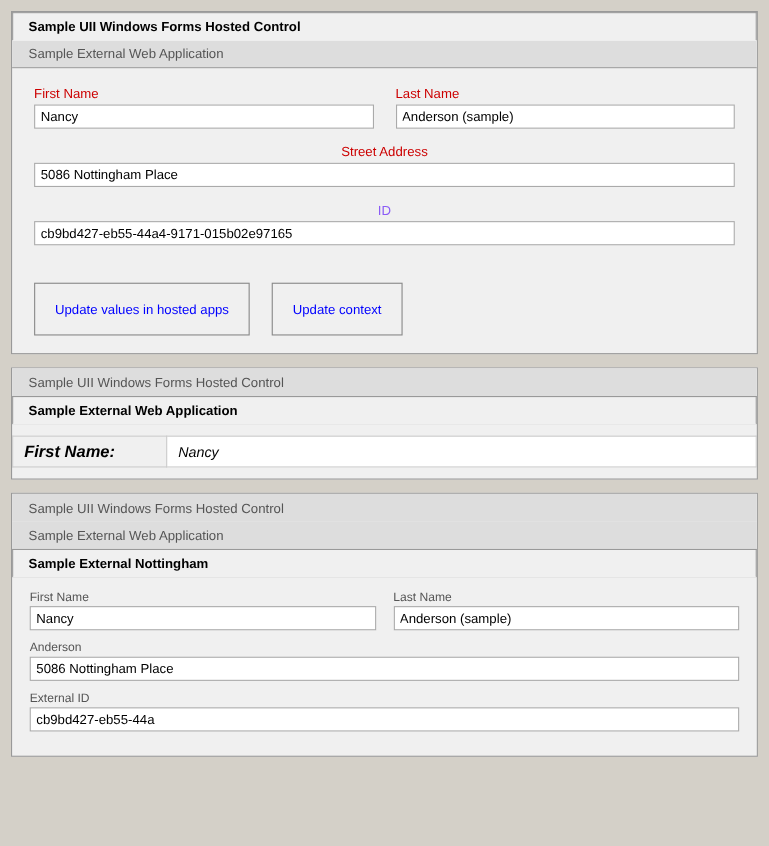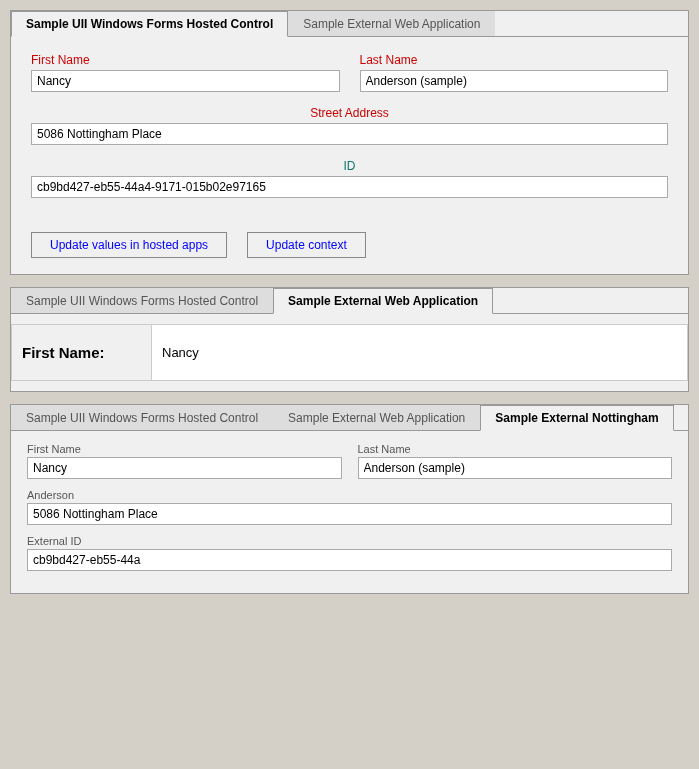--- a/index.html
+++ b/index.html
@@ -18,20 +18,21 @@
     .panel {
       background: #f0f0f0;
       border: 1px solid #999;
       padding: 0;
     }
 
     .tab-bar {
       display: flex;
       border-bottom: 1px solid #999;
       background: #f0f0f0;
+      flex-direction: column;
     }
 
     .tab {
       padding: 5px 14px;
       font-size: 12px;
       color: #555;
       border: 1px solid transparent;
       border-bottom: none;
       background: #ddd;
       cursor: pointer;
@@ -77,59 +78,60 @@
       flex: 1;
       align-items: center;
     }
 
     label {
       font-size: 12px;
       color: #cc0000;
     }
 
     label.black {
-      color: #0f766e;
+      color: #8b5cf6;
     }
 
     input[type="text"] {
       border: 1px solid #aaa;
       background: #fff;
       padding: 3px 5px;
       font-size: 12px;
       font-family: inherit;
       color: #000;
       width: 100%;
     }
 
     .button-row {
       display: flex;
       gap: 20px;
       margin-top: 10px;
     }
 
     .btn {
-      padding: 5px 18px;
+      padding: 16px 18px;
       background: #f0f0f0;
       border: 1px solid #888;
       font-size: 12px;
       cursor: pointer;
       font-family: inherit;
       color: #00f;
     }
 
     
     .info-table {
       width: 100%;
       border-collapse: collapse;
     }
 
     .info-table td {
-      padding: 19px 10px;
+      padding: 5px 10px;
       border: 1px solid #ccc;
       font-size: 13px;
+      font-style: italic;
     }
 
     .info-table td.label-cell {
       font-weight: bold;
       font-size: 15px;
       white-space: nowrap;
       background: #f0f0f0;
       width: 140px;
     }
 

